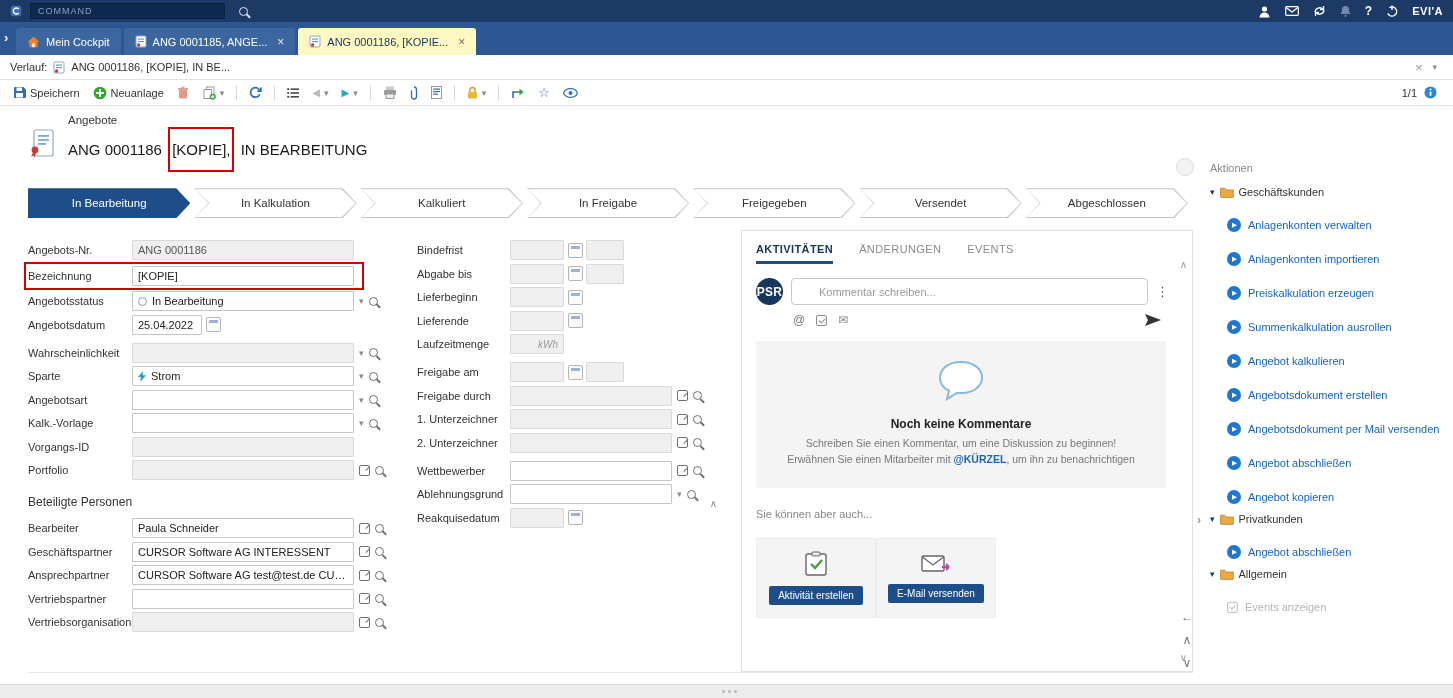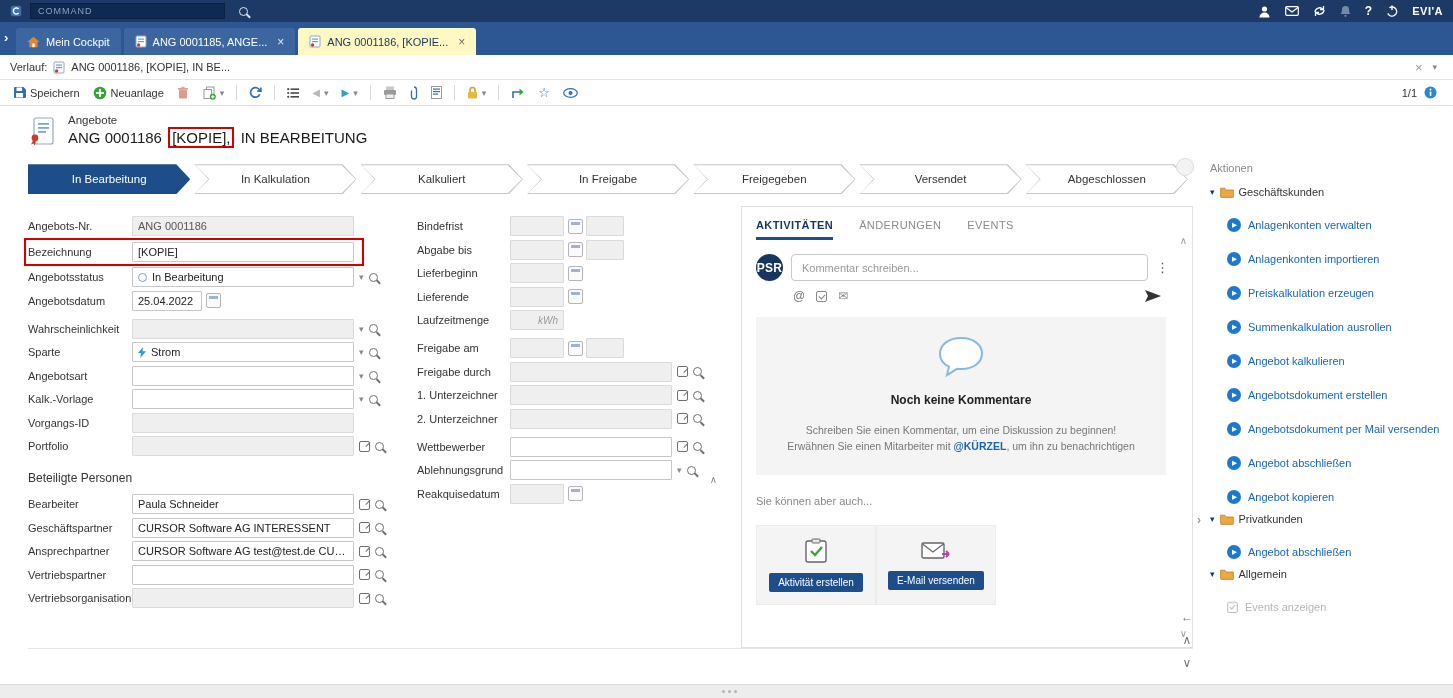--- a/index.html
+++ b/index.html
@@ -38,21 +38,21 @@
 .sep{width:1px;height:15px;background:#d8d8d8;margin:0 4px}
 .nav-tri{font-size:10px;color:#b9b9b9}
 .nav-tri.fwd{color:#2aa3c9}
 .star{color:#2f6fb2;font-size:13px;line-height:1}
 .toolbar .right{margin-left:auto;display:flex;align-items:center;gap:7px;padding-right:8px}
 
 
 .page-header{display:flex;align-items:center;gap:10px;padding:8px 0 2px 28px}
 .header-text .entity{font-size:11.5px;color:#333;margin-bottom:1px}
 .header-text .title{font-size:15px;color:#1a1a1a}
-.redbox{border:2px solid #d40000;padding:0 2px;margin:0 2px;display:inline-block;line-height:1.15}
+.redbox{border:2px solid #d40000;padding:12px 2px;margin:0 2px;display:inline-block;line-height:1.15}
 
 
 .process{margin:14px 0 0 28px;width:1160px;height:30px;display:flex;gap:4px;position:relative}
 .stage{position:relative;flex:1;display:flex;align-items:center;justify-content:center;--shape:polygon(0 0, calc(100% - 14px) 0, 100% 50%, calc(100% - 14px) 100%, 0 100%, 14px 50%)}
 .stage.first{--shape:polygon(0 0, calc(100% - 14px) 0, 100% 50%, calc(100% - 14px) 100%, 0 100%)}
 .stage .bg{position:absolute;inset:0;background:#c6c6c6;clip-path:var(--shape)}
 .stage .bg2{position:absolute;inset:1px;background:#fff;clip-path:var(--shape)}
 .stage.active .bg,.stage.active .bg2{background:#1d4e89}
 .stage .stage-label{position:relative;z-index:1;font-size:11.5px;color:#333}
 .stage.active .stage-label{color:#fff}
@@ -89,31 +89,31 @@
 .section-head{margin:15px 0 9px 0;font-size:12px;color:#333}
 .sec-collapse{position:absolute;right:16px;top:268px;color:#8a8a8a;font-size:10px}
 
 
 .activities{flex:1;border:1px solid #e0e0e0;margin-left:8px;position:relative;background:#fff;padding:12px 26px 0 14px}
 .act-tabs{display:flex;gap:26px;margin-bottom:14px}
 .act-tab{font-size:11px;color:#8a8a8a;letter-spacing:.4px;padding-bottom:6px}
 .act-tab.active{color:#16355f;font-weight:700;border-bottom:3px solid #1d4e89}
 .composer{display:flex;align-items:center;gap:8px}
 .avatar{width:27px;height:27px;border-radius:50%;background:#16355f;color:#fff;font-size:12px;font-weight:700;display:flex;align-items:center;justify-content:center;letter-spacing:.3px;flex:none}
-.comment-input{flex:1;height:27px;border:1px solid #c9c9c9;border-radius:4px;padding:0 10px;font-size:11px;color:#333;outline:none;font-family:inherit}
+.comment-input{flex:1;height:27px;border:1px solid #c9c9c9;border-radius:4px;padding:0 27px;font-size:11px;color:#333;outline:none;font-family:inherit}
 .comment-input::placeholder{color:#999}
 .dots{color:#555;font-size:13px;width:10px;text-align:center}
 .composer-tools{display:flex;align-items:center;gap:11px;margin:8px 4px 0 37px;color:#888}
 .at{font-size:12px;color:#777}
 .chkbox{width:11px;height:11px;border:1.4px solid #8a8a8a;border-radius:2px;position:relative;display:inline-block}
 .chkbox::after{content:"";position:absolute;left:2px;top:2.5px;width:5px;height:3px;border-left:1.4px solid #8a8a8a;border-bottom:1.4px solid #8a8a8a;transform:rotate(-45deg)}
 .env{font-size:12px;color:#888}
 .send{margin-left:auto}
 .empty{background:#f4f4f4;margin-top:14px;padding:18px 26px 20px;text-align:center}
-.empty-title{font-size:12px;font-weight:700;color:#222;margin:12px 0 16px}
+.empty-title{font-size:12px;font-weight:700;color:#222;margin:12px 0 5px}
 .empty-text{font-size:10.5px;color:#777;line-height:1.5;max-width:430px;margin:0 auto}
 .mention{color:#1a64ad;font-weight:700}
 .suggestion{text-align:left;color:#888;font-size:11px;margin-top:20px}
 .cards{display:flex;justify-content:flex-start;margin-top:18px}
 .card{width:120px;height:80px;background:#f4f4f4;border:1px solid #ececec;display:flex;flex-direction:column;align-items:center;justify-content:center;gap:9px}
 .card-btn{background:#1d4e89;color:#fff;font-size:10px;padding:4px 9px;border-radius:2px;border:none;white-space:nowrap;font-family:inherit}
 .act-scroll{position:absolute;right:5px;color:#9a9a9a;font-size:10px}
 .act-scroll.top{top:28px}
 .act-scroll.bottom{bottom:8px}
 

